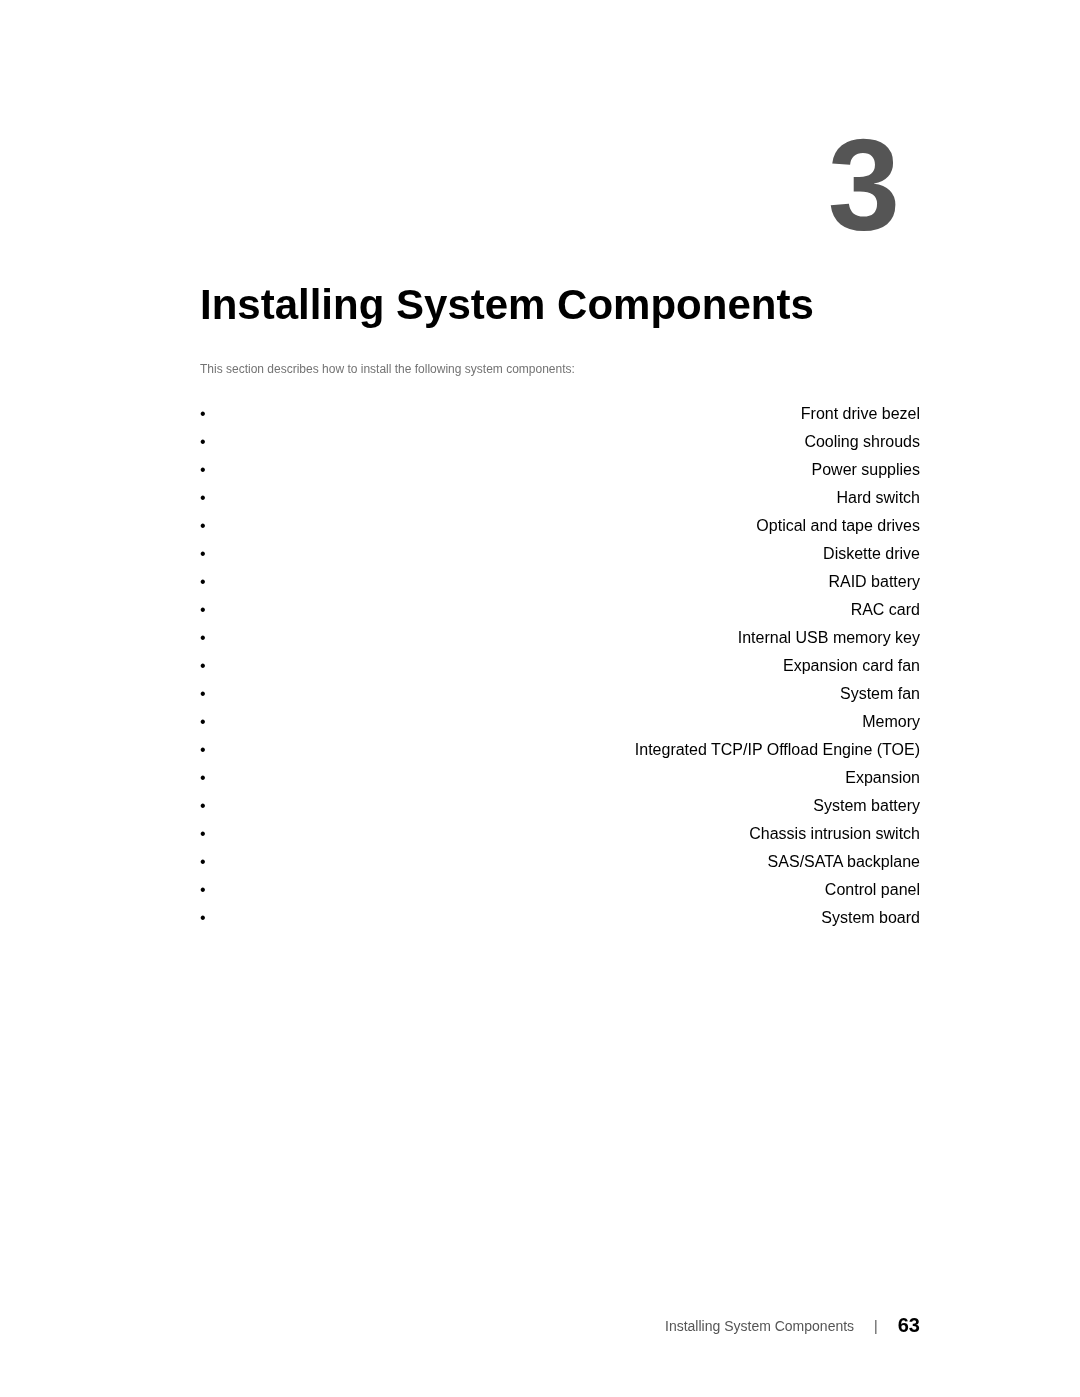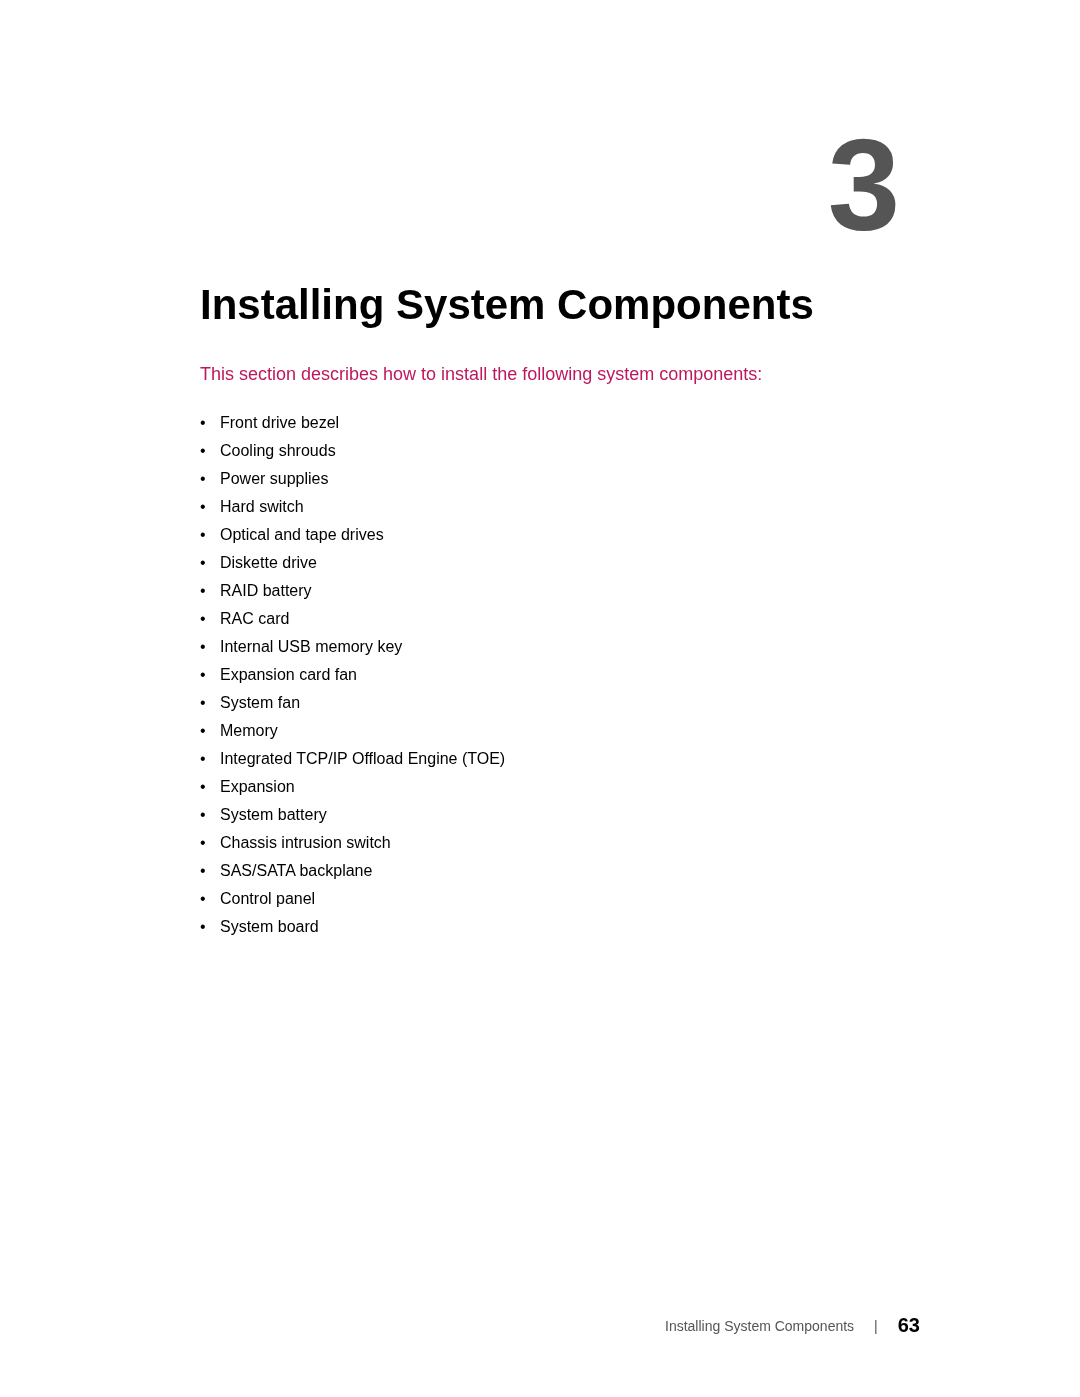--- a/index.html
+++ b/index.html
@@ -47,39 +47,40 @@
       font-family: Arial, Helvetica, sans-serif;
       font-size: 42px;
       font-weight: bold;
       color: #000000;
       margin-bottom: 30px;
       line-height: 1.2;
     }
 
     .intro-text {
       font-family: Arial, Helvetica, sans-serif;
-      font-size: 18px;
-      color: #be185d;
+      font-size: 12px;
+      color: #737373;
       margin-bottom: 20px;
       line-height: 1.6;
     }
 
     .bullet-list {
       list-style: none;
       padding: 0;
       margin: 0;
     }
 
     .bullet-list li {
       font-family: Arial, Helvetica, sans-serif;
       font-size: 16px;
       color: #000000;
       line-height: 1.75;
       padding-left: 20px;
       position: relative;
+      text-align: right;
     }
 
     .bullet-list li::before {
       content: '•';
       position: absolute;
       left: 0;
       top: 0;
       color: #000000;
       font-size: 16px;
     }

